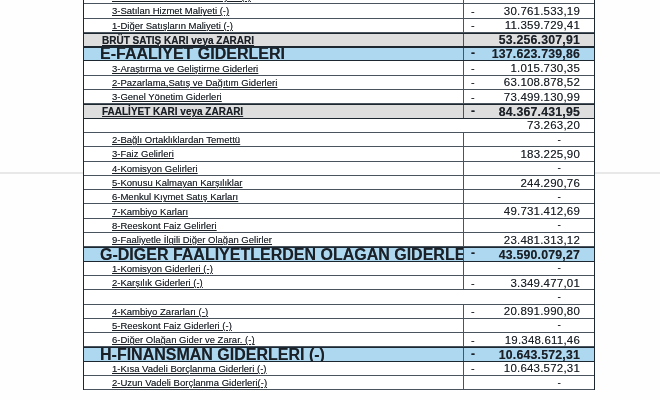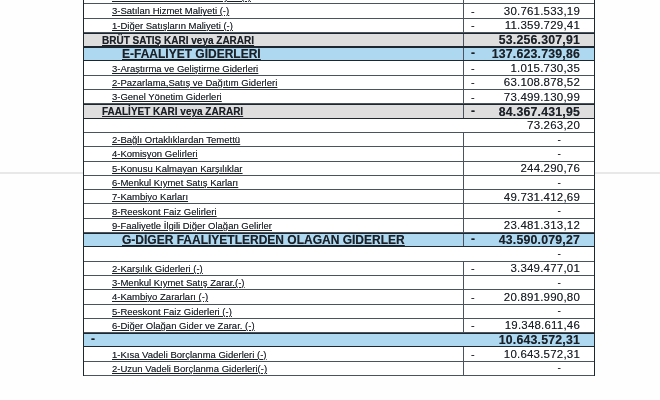--- a/index.html
+++ b/index.html
@@ -100,22 +100,22 @@
     padding-left: 18px;
   }
   
   .row.section {
     background: var(--section-blue, #aed7f0);
     border-top: 1.4px solid var(--border-dark, #1d2730);
     border-bottom: 1.5px solid var(--border-dark, #1d2730);
   }
   .row.section .label-cell {
     font-weight: bold;
-    font-size: 12px;
-    padding-left: 38px;
+    font-size: 16px;
+    padding-left: 16px;
   }
   .row.summary .value-cell,
   .row.section .value-cell {
     font-weight: bold;
     font-size: 12.3px;
   }
   .row.summary .minus,
   .row.section .minus {
     font-weight: bold;
     font-size: 12px;
@@ -208,20 +208,28 @@
       </div>
       <div class="row detail">
         <div class="label-cell">2-Bağlı Ortaklıklardan Temettü</div>
         <div class="value-cell">
           <span class="minus"></span>
           <span class="num"></span>
           <span class="dash-empty">-</span>
         </div>
       </div>
       <div class="row detail">
+        <div class="label-cell">3-Faiz Gelirleri</div>
+        <div class="value-cell">
+          <span class="minus"></span>
+          <span class="num">183.225,90</span>
+          <span class="dash-empty"></span>
+        </div>
+      </div>
+      <div class="row detail">
         <div class="label-cell">4-Komisyon Gelirleri</div>
         <div class="value-cell">
           <span class="minus"></span>
           <span class="num"></span>
           <span class="dash-empty">-</span>
         </div>
       </div>
       <div class="row detail">
         <div class="label-cell">5-Konusu Kalmayan Karşılıklar</div>
         <div class="value-cell">
@@ -264,36 +272,36 @@
       </div>
       <div class="row section">
         <div class="label-cell">G-DİĞER FAALİYETLERDEN OLAĞAN GİDERLER</div>
         <div class="value-cell">
           <span class="minus">-</span>
           <span class="num">43.590.079,27</span>
           <span class="dash-empty"></span>
         </div>
       </div>
       <div class="row detail">
+        <div class="label-cell">1-Komisyon Giderleri (-)</div>
         <div class="value-cell">
           <span class="minus"></span>
           <span class="num"></span>
           <span class="dash-empty">-</span>
         </div>
       </div>
       <div class="row detail">
         <div class="label-cell">2-Karşılık Giderleri (-)</div>
         <div class="value-cell">
           <span class="minus">-</span>
           <span class="num">3.349.477,01</span>
           <span class="dash-empty"></span>
         </div>
       </div>
       <div class="row detail">
-        <div class="label-cell">3-Menkul Kıymet Satış Zarar.(-)</div>
         <div class="value-cell">
           <span class="minus"></span>
           <span class="num"></span>
           <span class="dash-empty">-</span>
         </div>
       </div>
       <div class="row detail">
         <div class="label-cell">4-Kambiyo Zararları (-)</div>
         <div class="value-cell">
           <span class="minus">-</span>
@@ -311,20 +319,21 @@
       </div>
       <div class="row detail">
         <div class="label-cell">6-Diğer Olağan Gider ve Zarar. (-)</div>
         <div class="value-cell">
           <span class="minus">-</span>
           <span class="num">19.348.611,46</span>
           <span class="dash-empty"></span>
         </div>
       </div>
       <div class="row section">
+        <div class="label-cell">H-FİNANSMAN GİDERLERİ (-)</div>
         <div class="value-cell">
           <span class="minus">-</span>
           <span class="num">10.643.572,31</span>
           <span class="dash-empty"></span>
         </div>
       </div>
       <div class="row detail">
         <div class="label-cell">1-Kısa Vadeli Borçlanma Giderleri (-)</div>
         <div class="value-cell">
           <span class="minus">-</span>

